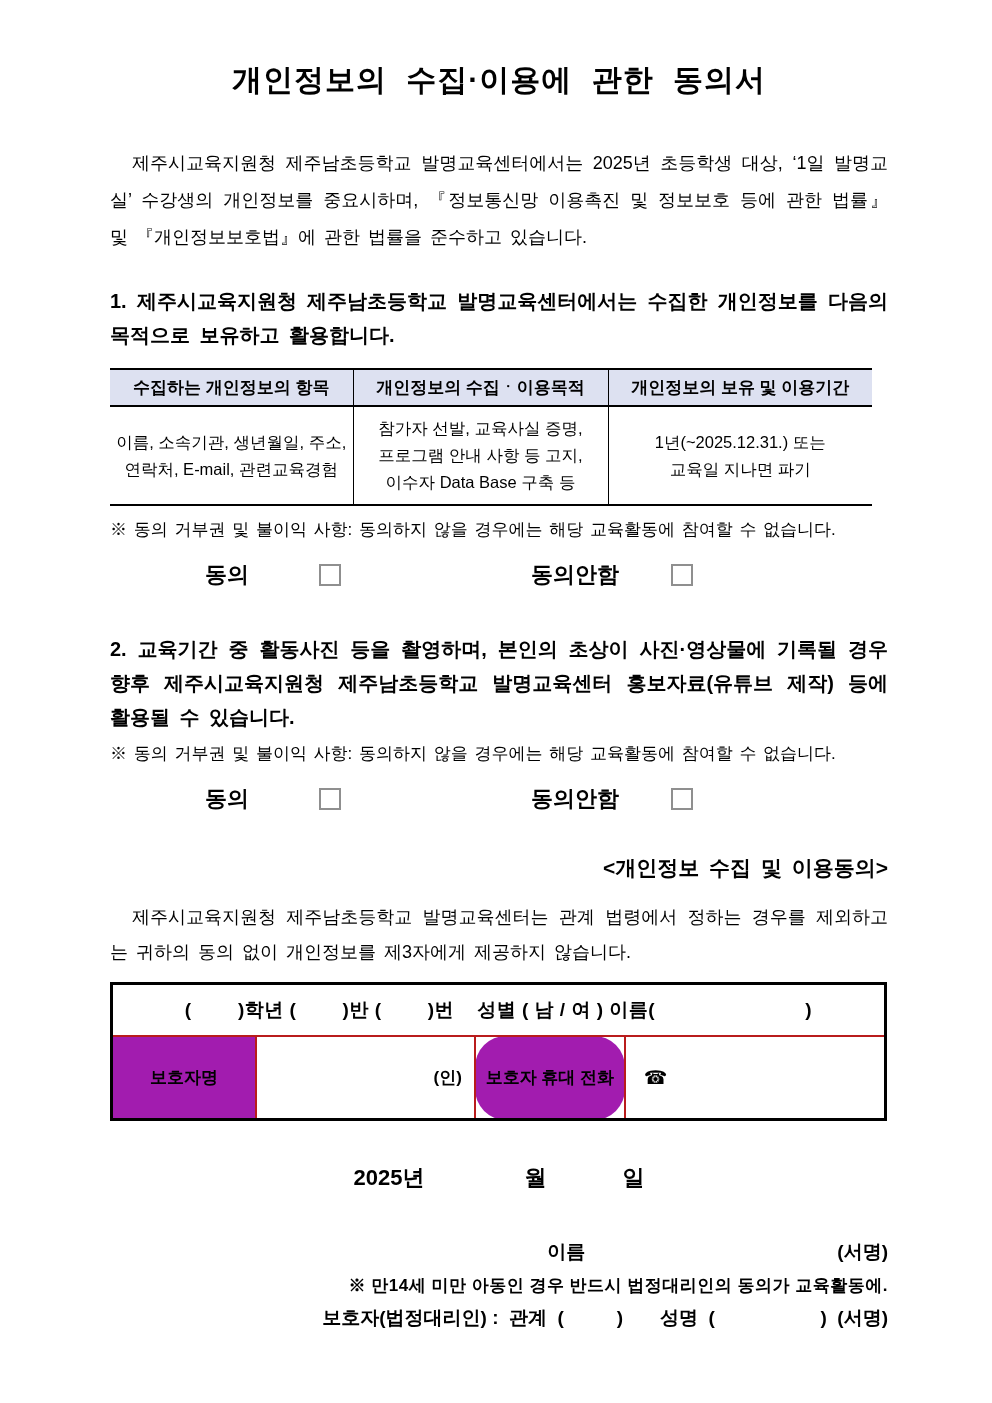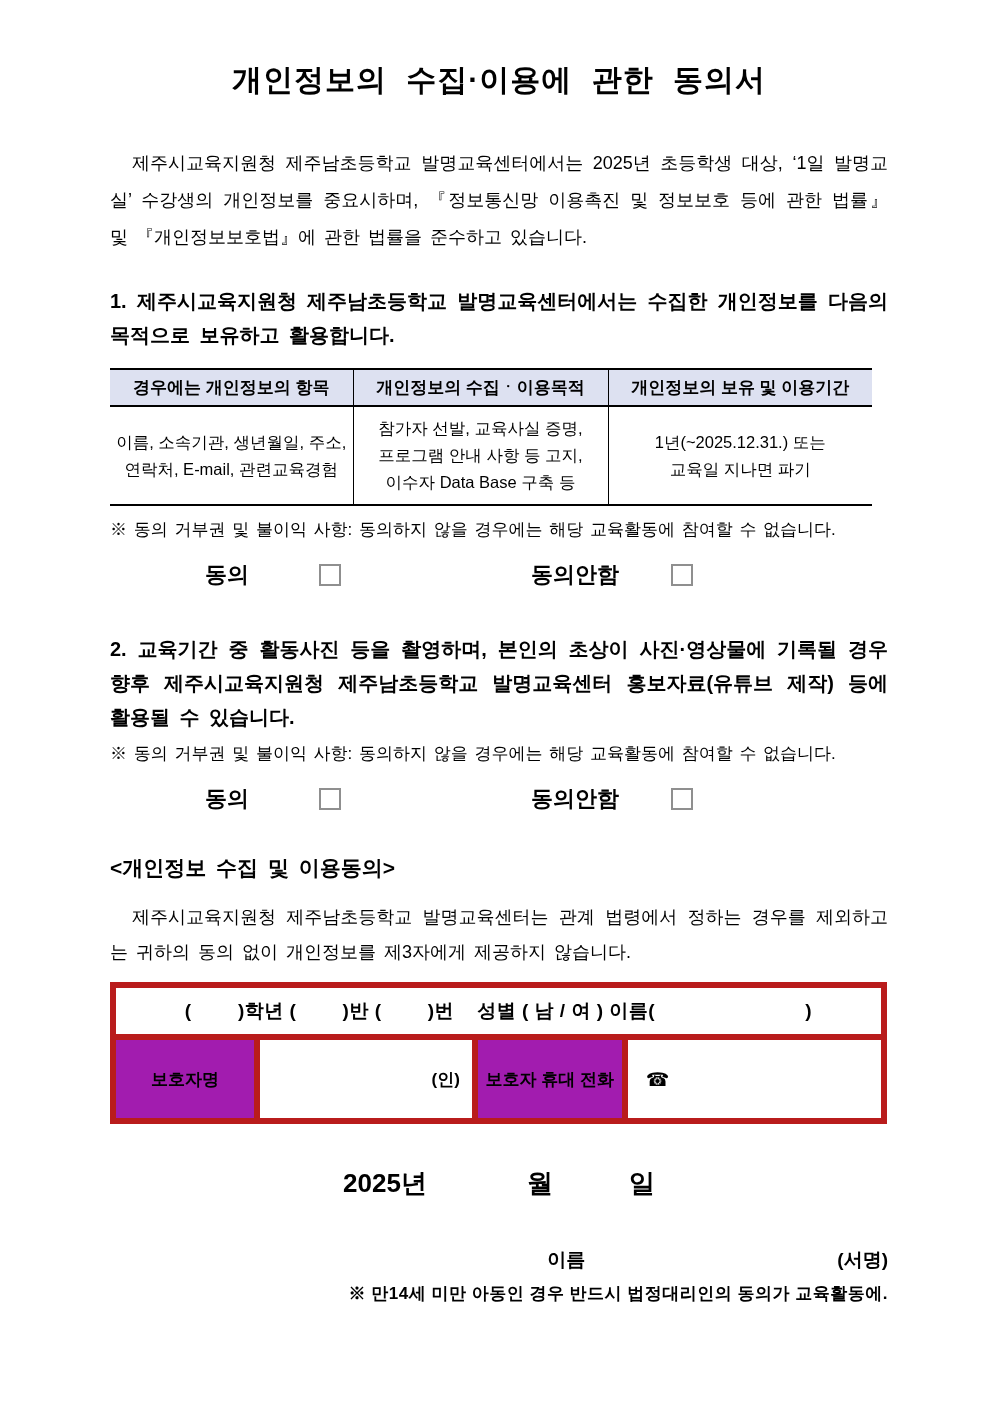--- a/index.html
+++ b/index.html
@@ -48,50 +48,50 @@
     display: inline-block; width: 22px; height: 22px;
     border: 2px solid #8f8f8f; background: #fff;
   }
   .agree-row .chk-1 { margin-left: 70px; }
   .agree-row .lbl-2 { margin-left: 190px; }
   .agree-row .chk-2 { margin-left: 52px; }
 
   .sec-heading-2 { margin-top: 40px; }
 
   .consent-heading {
-    margin-top: 38px; text-align: left; font-size: 21px; font-weight: bold;
+    margin-top: 38px; text-align: right; font-size: 21px; font-weight: bold;
     word-spacing: 4px;
   }
   .consent-body {
     margin-top: 18px; font-size: 18px; line-height: 35px;
     text-align: justify; text-indent: 22px; word-spacing: 3px;
   }
 
   table.form-table {
     width: 777px; margin-top: 12px; border-collapse: collapse;
     border: 3px solid #000;
   }
-  table.form-table td { border: 6px solid #b91c1c; }
+  table.form-table td { border: 2px solid #b91c1c; }
   td.student-line {
     height: 52px; text-align: center; font-size: 19px; font-weight: bold;
     white-space: pre; letter-spacing: 0.5px;
   }
   tr.guardian-row td { height: 84px; }
   td.gray-cell {
     background: #a21caf; text-align: center; font-size: 17px; font-weight: bold;
     white-space: nowrap;
   }
   .cell-guardian-name { width: 145px; }
   .cell-seal { width: 220px; text-align: right; padding-right: 12px; font-size: 17px; font-weight: bold; }
-  .cell-guardian-phone { width: 150px; }
+  .cell-guardian-phone { width: 150px; border-radius: 31px; }
   .cell-phone { width: 262px; text-align: left; padding-left: 18px; font-size: 19px; }
 
   .date-line {
     margin-top: 42px; display: flex; justify-content: center; align-items: baseline;
-    font-size: 26px; font-weight: bold;
+    font-size: 22px; font-weight: bold;
   }
   .date-line .d-month { margin-left: 100px; }
   .date-line .d-day { margin-left: 76px; }
 
   .sign-line {
     margin-top: 46px; display: flex; justify-content: flex-end; align-items: baseline;
     font-size: 19px; font-weight: bold;
   }
   .sign-line .sig { margin-left: 252px; }
 
@@ -112,21 +112,21 @@
 
   <h1 class="doc-title">개인정보의 수집·이용에 관한 동의서</h1>
 
   <p class="intro">제주시교육지원청 제주남초등학교 발명교육센터에서는 2025년 초등학생 대상, ‘1일 발명교실’ 수강생의 개인정보를 중요시하며, 『정보통신망 이용촉진 및 정보보호 등에 관한 법률』 및 『개인정보보호법』에 관한 법률을 준수하고 있습니다.</p>
 
   <p class="sec-heading">1. 제주시교육지원청 제주남초등학교 발명교육센터에서는 수집한 개인정보를 다음의 목적으로 보유하고 활용합니다.</p>
 
   <table class="info-table">
     <thead>
       <tr>
-        <th class="col-items">경우에는 개인정보의 항목</th>
+        <th class="col-items">수집하는 개인정보의 항목</th>
         <th class="col-purpose">개인정보의 수집ㆍ이용목적</th>
         <th class="col-period">개인정보의 보유 및 이용기간</th>
       </tr>
     </thead>
     <tbody>
       <tr>
         <td>이름, 소속기관, 생년월일, 주소,
 연락처, E-mail, 관련교육경험</td>
         <td>참가자 선발, 교육사실 증명,
 프로그램 안내 사항 등 고지,
@@ -185,14 +185,15 @@
     <span class="d-day">일</span>
   </div>
 
   <div class="sign-line">
     <span>이름</span>
     <span class="sig">(서명)</span>
   </div>
 
   <div class="minor-notice">※ 만14세 미만 아동인 경우 반드시 법정대리인의 동의가 교육활동에.</div>
 
+  <div class="guardian-line">보호자(법정대리인) :  관계  (          )       성명  (                    )  (서명)</div>
 
 </div>
 
 </body></html>

